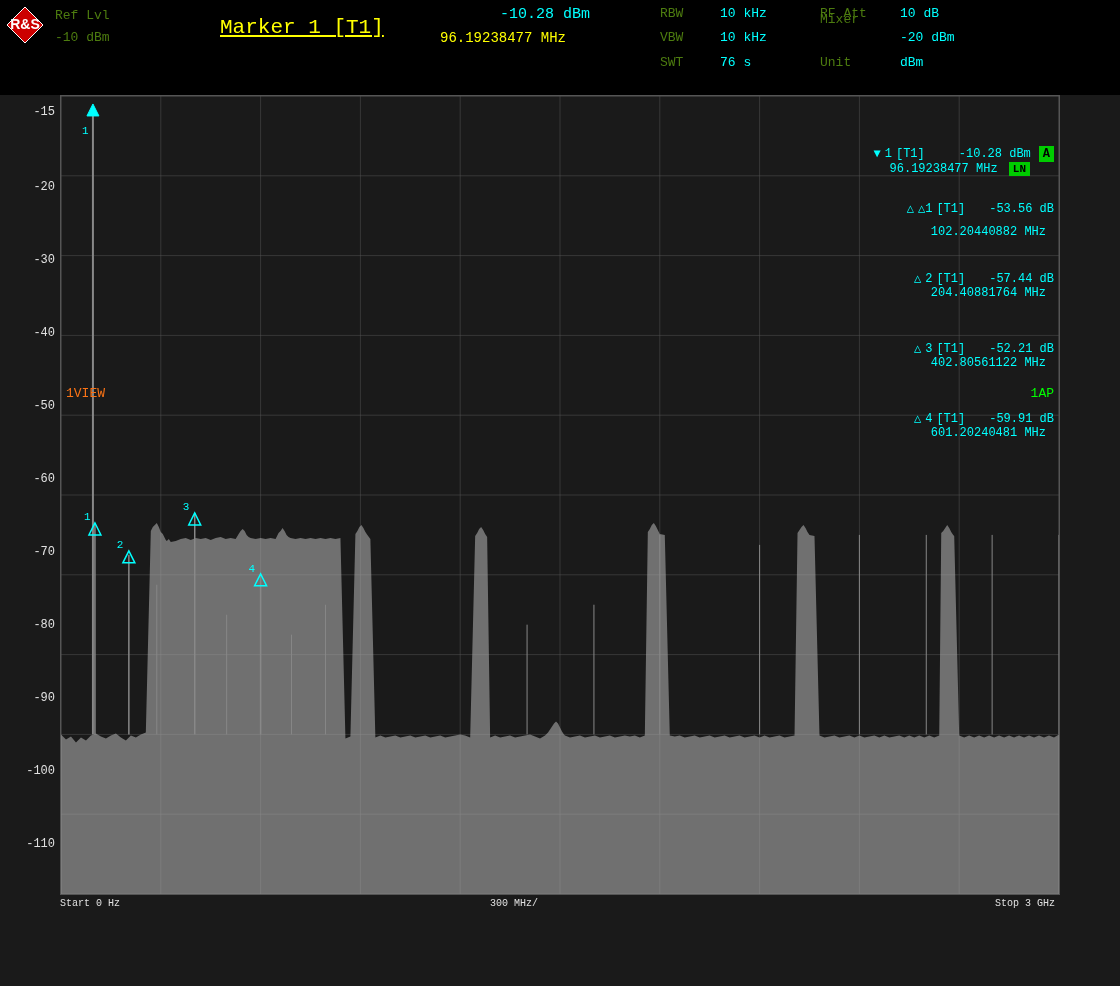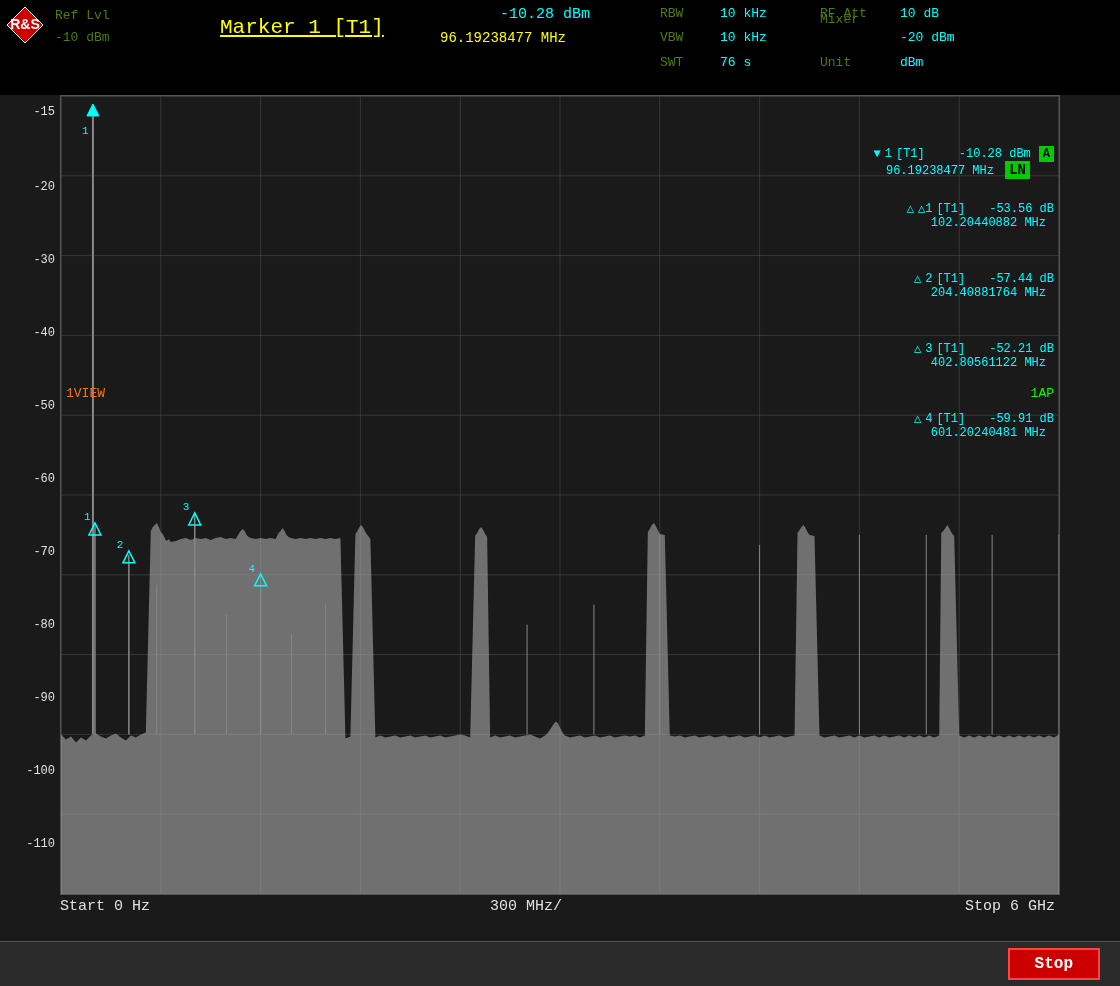--- a/index.html
+++ b/index.html
@@ -103,21 +103,21 @@
       position: absolute;
       top: 898px;
       left: 60px;
       width: 1000px;
       height: 30px;
     }
 
     .x-label {
       position: absolute;
       color: #e0e0e0;
-      font-size: 15px;
+      font-size: 10px;
     }
 
     
     #status-bar {
       position: absolute;
       bottom: 0;
       left: 0;
       width: 1120px;
       height: 45px;
       background: #2a2a2a;
@@ -309,32 +309,32 @@
       <div style="display:flex; align-items:center; justify-content:flex-end; gap:4px;">
         <span>▼</span>
         <span>1</span>
         <span>[T1]</span>
         <span style="margin-left:30px;">-10.28 dBm</span>
 
         <span style="background:#00cc00; color:#000; font-weight:bold; padding:1px 4px; margin-left:4px;">A</span>
       </div>
       <div style="text-align:right; padding-right:24px;">
         <span>96.19238477 MHz</span>
-        <span style="background:#00cc00; color:#000; font-weight:bold; padding:1px 4px; margin-left:4px; font-size:14px;">LN</span>
+        <span style="background:#00cc00; color:#000; font-weight:bold; padding:1px 4px; margin-left:4px; font-size:11px;">LN</span>
       </div>
     </div>
 
     <div style="position:absolute; top:105px; right:5px; color:#00ffff; font-size:12px; font-family:'Courier New',monospace; text-align:right;">
       <div style="display:flex; align-items:center; justify-content:flex-end; gap:4px;">
         <span>△</span>
         <span>△1</span>
         <span>[T1]</span>
         <span style="margin-left:20px;">-53.56 dB</span>
       </div>
-      <div style="text-align:right; padding-right:8px;">
+      <div style="text-align:right; padding-right:8px;margin-top:9px;">
         <span>102.20440882 MHz</span>
       </div>
     </div>
 
     <div style="position:absolute; top:175px; right:5px; color:#00ffff; font-size:12px; font-family:'Courier New',monospace; text-align:right;">
       <div style="display:flex; align-items:center; justify-content:flex-end; gap:4px;">
         <span>△</span>
         <span>2</span>
         <span>[T1]</span>
         <span style="margin-left:20px;">-57.44 dB</span>
@@ -370,20 +370,17 @@
 
     <div style="position:absolute; top:290px; left:5px; color:#f97316; font-size:13px; font-family:'Courier New',monospace;">1VIEW</div>
 
     <div style="position:absolute; top:290px; right:5px; color:#00ff00; font-size:13px; font-family:'Courier New',monospace;">1AP</div>
 
   </div>
 
   <div id="x-axis">
     <span class="x-label" style="left:0px;">Start 0 Hz</span>
     <span class="x-label" style="left:430px;">300 MHz/</span>
-    <span class="x-label" style="right:5px;">Stop 6 GHz</span>
+    <span class="x-label" style="right:5px;">Stop 3 GHz</span>
   </div>
 
-  <div id="status-bar">
-    <button class="stop-button">Stop</button>
-  </div>
 
 </div>
 
 </body></html>

